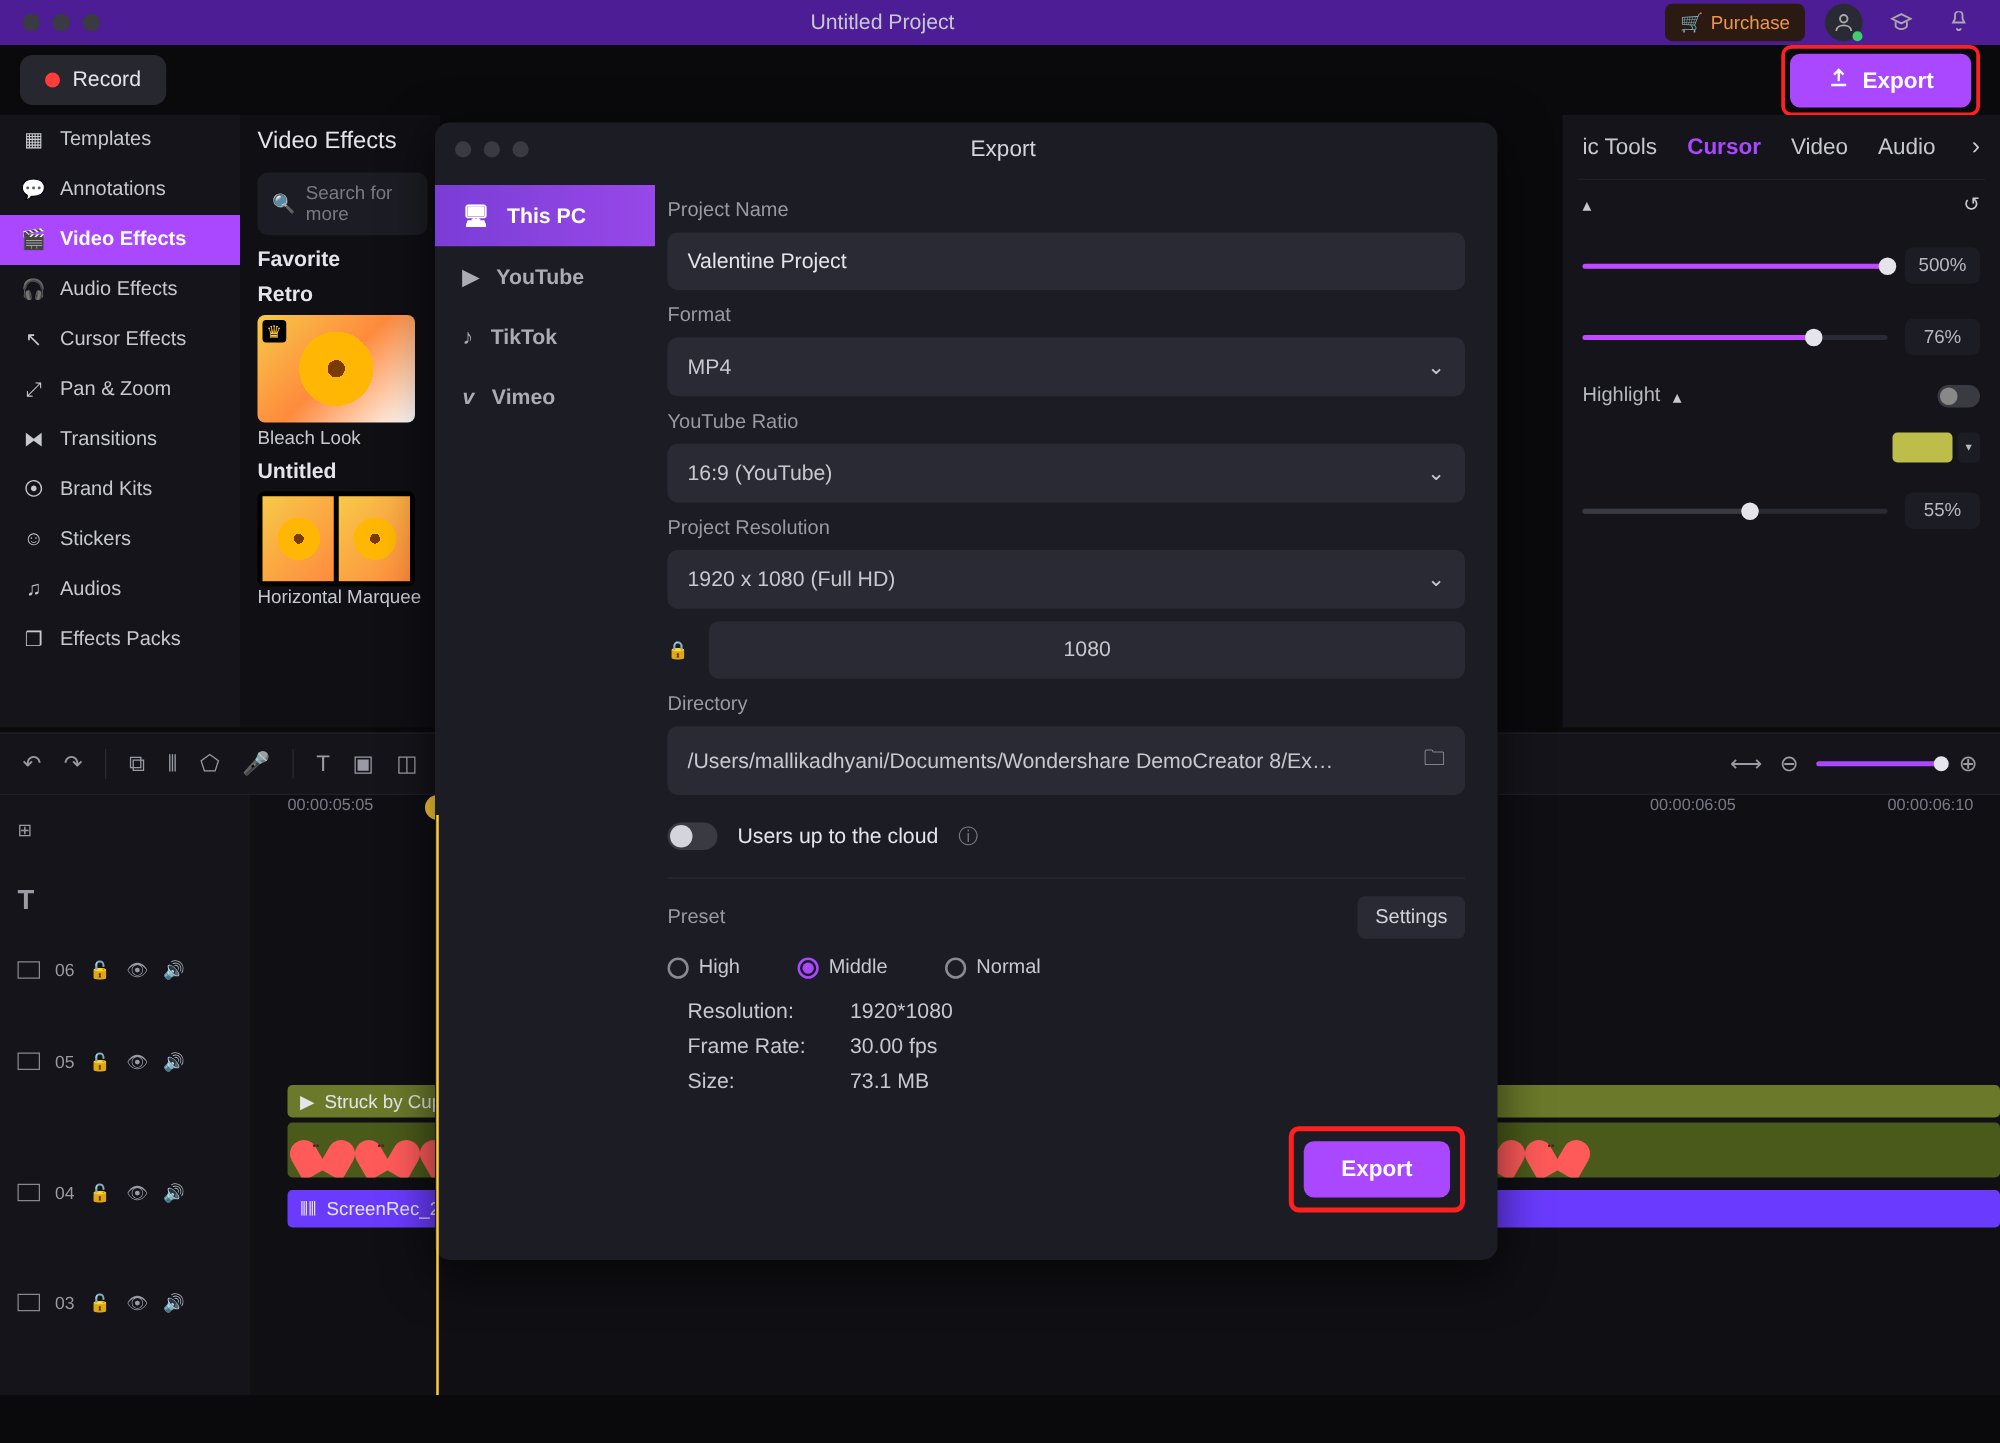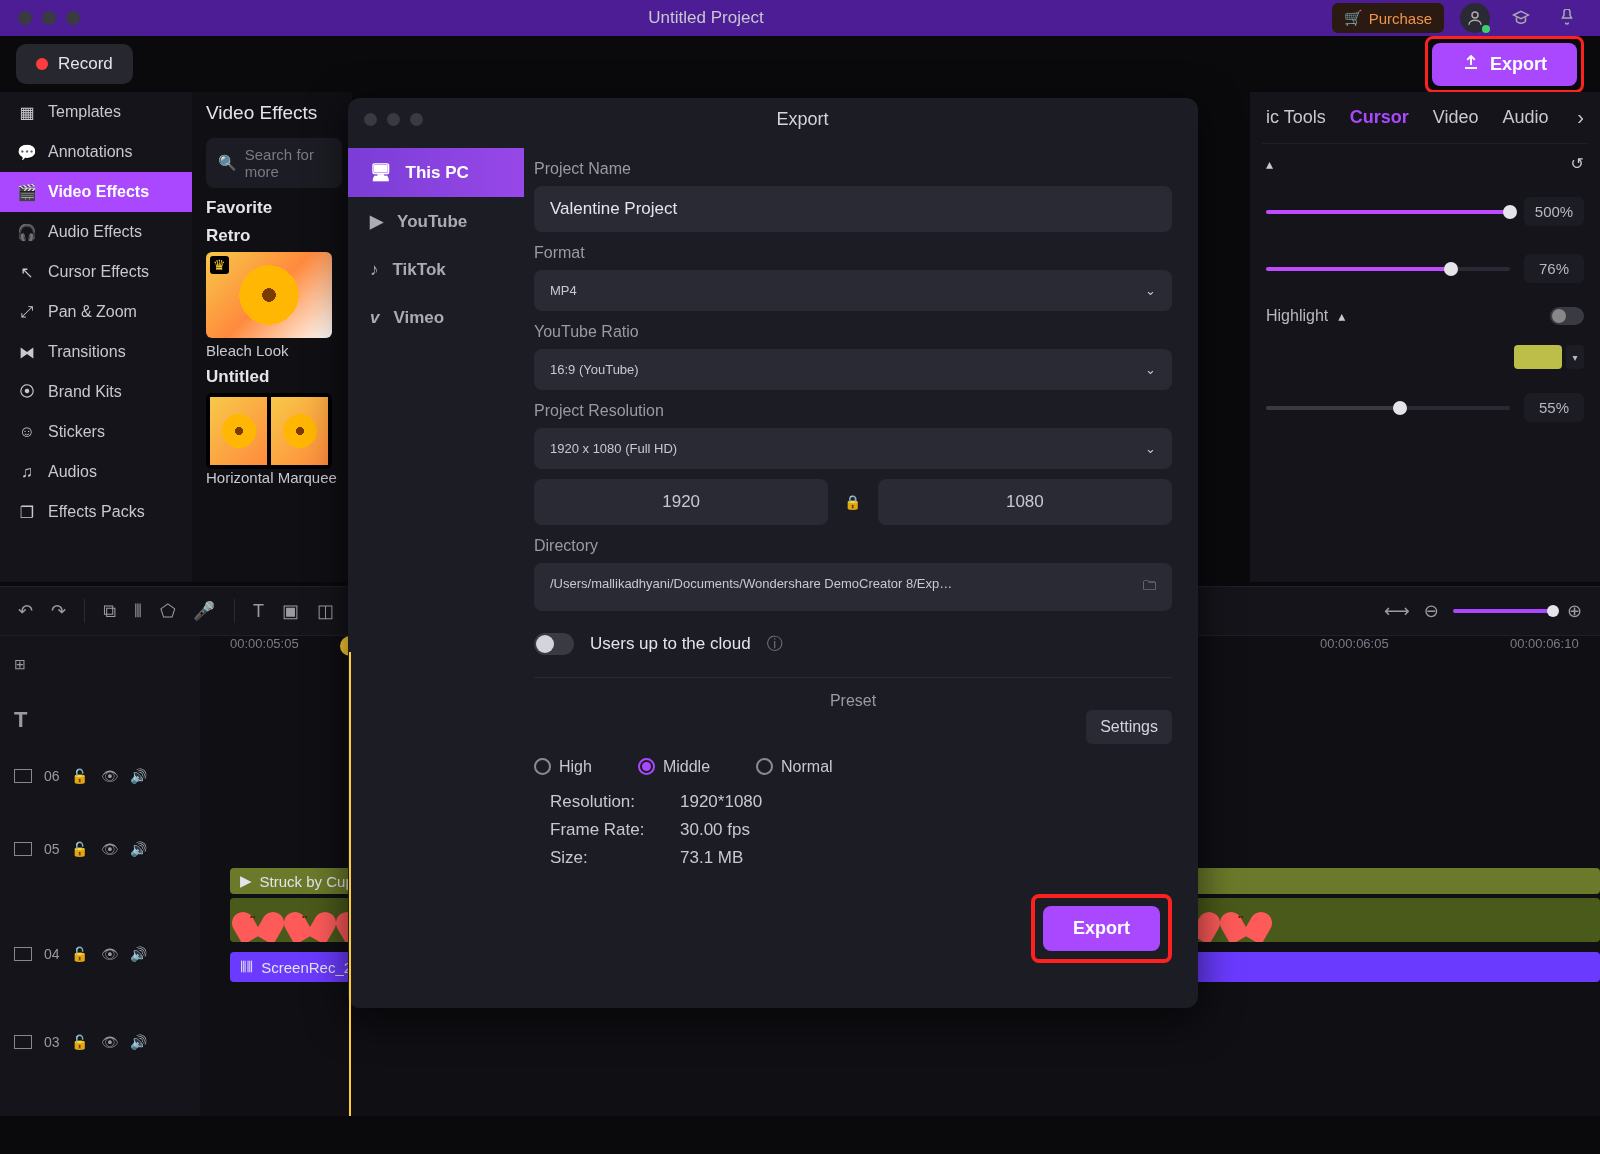--- a/index.html
+++ b/index.html
@@ -94,32 +94,32 @@
 .modal-tb .mtl { display:flex; gap:10px; }
 .modal-tb .mtl span { width:13px; height:13px; border-radius:50%; background:#3a3a42; }
 .modal-title { flex: 1; text-align: center; color: #d4d4dc; font-size: 18px; }
 .modal-body { display: flex; flex: 1; }
 .modal-side { width: 176px; padding-top: 8px; }
 .mside-item { display: flex; align-items: center; gap: 14px; padding: 14px 22px; color: #ababb6; font-size: 17px; font-weight: 600; cursor: pointer; }
 .mside-item.active { background: linear-gradient(90deg,#7a3dd6,#9848e8); color: #fff; }
 .modal-form { flex: 1; padding: 8px 26px 20px 10px; }
 .mf-label { color: #9a9aa4; font-size: 16px; margin: 12px 0 8px; }
 .mf-input { width: 100%; background: #2a2a34; border: none; border-radius: 8px; padding: 13px 16px; color: #e4e4ea; font-size: 17px; outline: none; }
-.mf-select { width: 100%; background: #2a2a34; border: none; border-radius: 8px; padding: 13px 16px; color: #c8c8d0; font-size: 13px; display: flex; justify-content: space-between; align-items: flex-start; cursor: pointer; }
+.mf-select { width: 100%; background: #2a2a34; border: none; border-radius: 8px; padding: 13px 16px; color: #c8c8d0; font-size: 17px; display: flex; justify-content: space-between; align-items: center; cursor: pointer; }
 .mf-duo { display: flex; gap: 16px; align-items: center; margin-top: 10px; }
 .mf-duo .mf-num { flex: 1; background:#2a2a34; border-radius:8px; padding:13px; text-align:center; color:#c8c8d0; font-size:17px; }
 .lock-ico { color:#7a7a86; font-size:14px; }
 .backup-row { display:flex; align-items:center; gap:16px; margin: 22px 0; }
 .togglew { width: 40px; height: 22px; background: #3a3a42; border-radius: 11px; position: relative; cursor:pointer; }
 .togglew .kn { position:absolute; width:18px; height:18px; background:#d4d4dc; border-radius:50%; top:2px; left:2px; }
 .hr { height:1px; background:#2a2a34; margin: 10px 0 14px; }
-.preset-head { display:flex; align-items:center;flex-direction:column; }
+.preset-head { display:flex; align-items:center; }
 .settings-btn { margin-left:auto; background:#2a2a34; border:none; color:#d4d4dc; padding:8px 14px; border-radius:6px; font-size:16px; cursor:pointer; }
 .radio-row { display:flex; gap:46px; margin:14px 0 16px; }
-.radio-opt { display:flex; gap:8px; color:#c8c8d0; font-size:16px; cursor:pointer; }
+.radio-opt { display:flex; align-items:center; gap:8px; color:#c8c8d0; font-size:16px; cursor:pointer; }
 .radio-c { width:17px; height:17px; border:2px solid #8a8a94; border-radius:50%; display:flex; align-items:center; justify-content:center; }
 .radio-c.checked { border-color:#a948ff; }
 .radio-c.checked::after { content:""; width:9px; height:9px; background:#a948ff; border-radius:50%; }
 .info-row { display:flex; gap:20px; color:#c8c8d0; font-size:17px; margin:8px 16px; }
 .info-row .lab { width:110px; }
 .export-confirm-wrap { margin-left:auto; margin-top:26px; border:4px solid #ff2020; border-radius:8px; padding:8px; width:fit-content; }
 .export-confirm-btn { background:#a948ff; color:#fff; border:none; padding:12px 30px; border-radius:8px; font-size:18px; font-weight:600; cursor:pointer; }
 
 svg { width: 18px; height: 18px; }
 </style>
@@ -489,21 +489,20 @@
           <span>⌄</span>
         </div>
 
       <div class="mf-label">Project Resolution</div>
       <div class="mf-select">
           <span>1920 x 1080 (Full HD)</span>
           <span>⌄</span>
         </div>
 
       <div class="mf-duo">
-        <div class="mf-num">1920</div>
         <span class="lock-ico">🔒</span>
         <div class="mf-num">1080</div>
       </div>
 
       <div class="mf-label">Directory</div>
       <div class="mf-select">
           <span style="overflow:hidden;text-overflow:ellipsis;white-space:nowrap;max-width:520px">/Users/mallikadhyani/Documents/Wondershare DemoCreator 8/Exp…</span>
           <span>🗀</span>
         </div>
 

